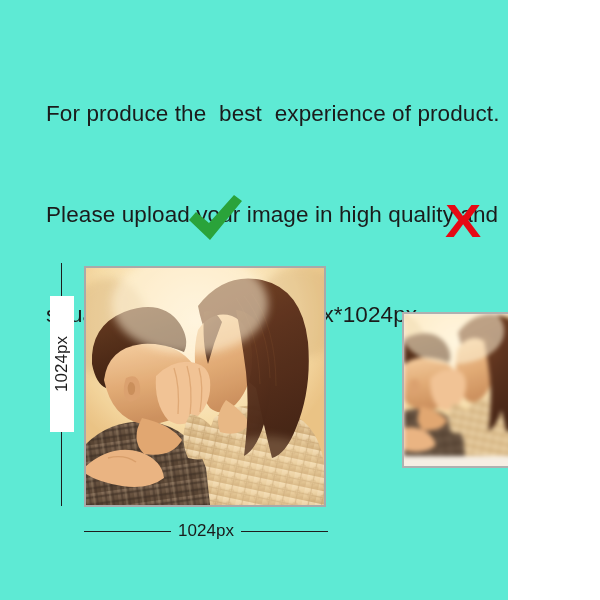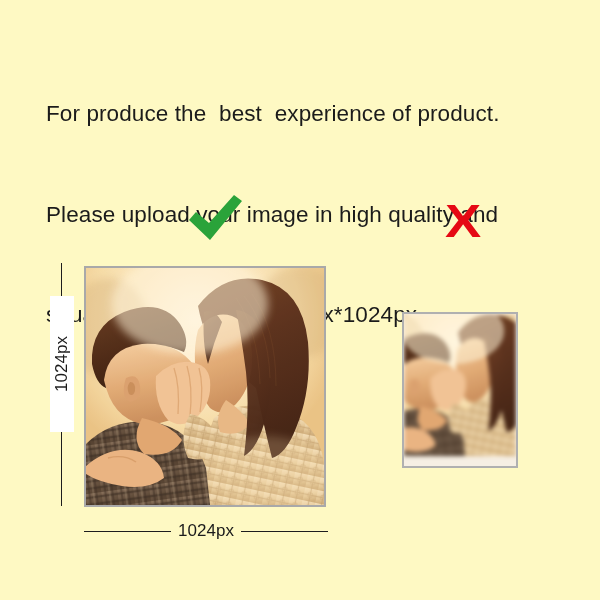--- a/index.html
+++ b/index.html
@@ -5,23 +5,23 @@
   html, body {
     margin: 0;
     padding: 0;
     background: #ffffff;
   }
   body {
     font-family: "Liberation Sans", sans-serif;
   }
   #page {
     position: relative;
-    width: 600px;
+    width: 508px;
     height: 600px;
-    background: #fef9c3;
+    background: #5eead4;
     overflow: hidden;
   }
 
   
   #instructions {
     position: absolute;
     left: 46px;
     top: 30px;
     width: 530px;
     font-size: 22.5px;

